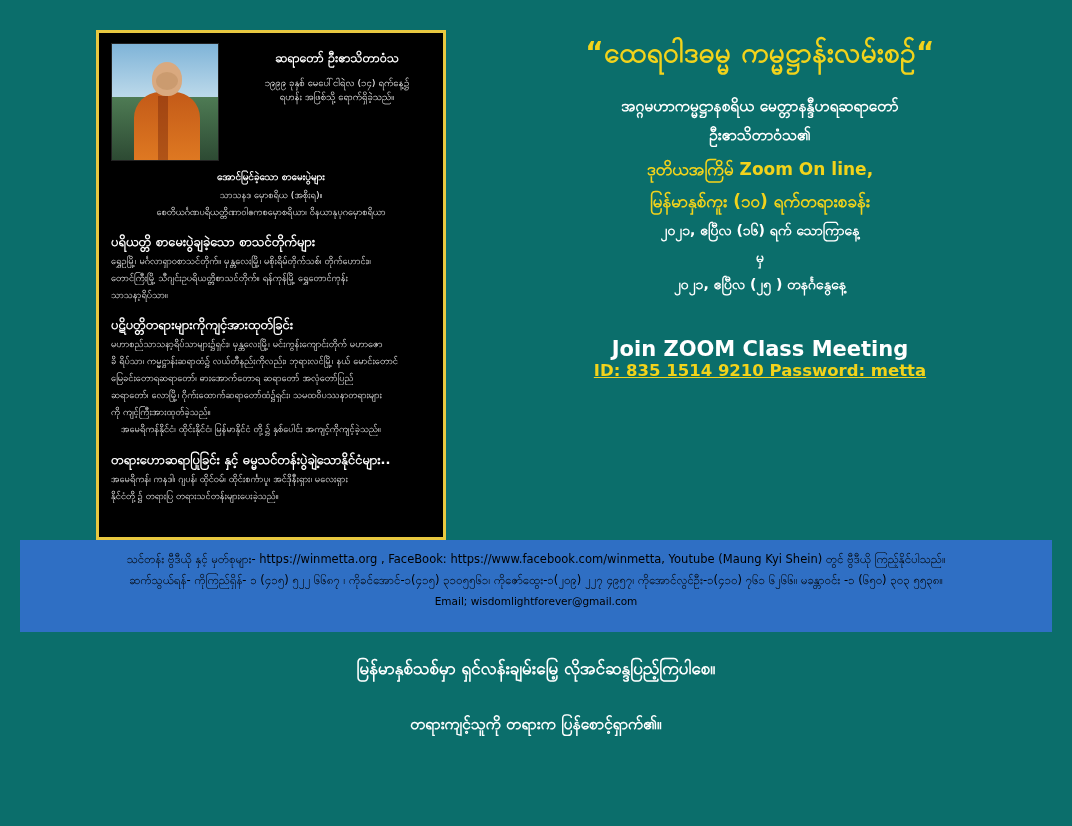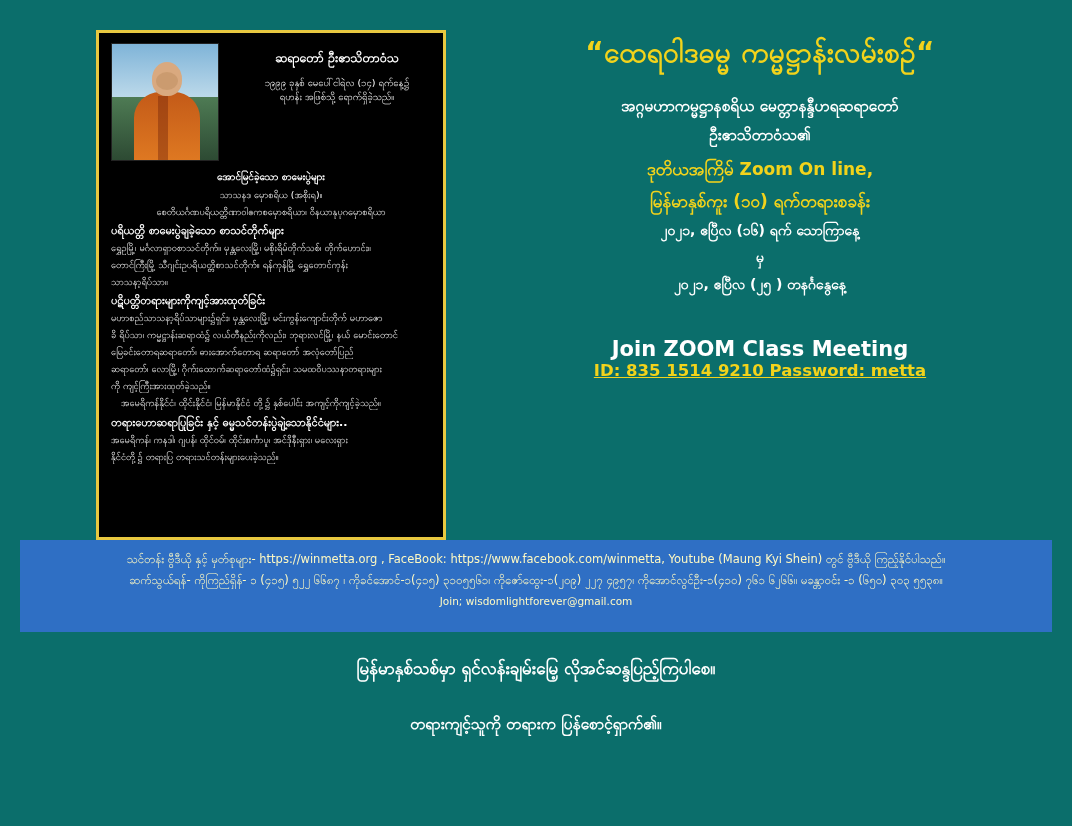--- a/index.html
+++ b/index.html
@@ -105,23 +105,23 @@
   }
   .poster-body {
     color: #ffffff;
     font-size: 9.3px;
     line-height: 1.62;
     margin: 0 0 2px 0;
   }
   .poster-body.indent { text-indent: 10px; }
   .poster-sub {
     color: #ffffff;
-    font-size: 11px;
-    font-weight: bold;
-    margin-top: 4px;
+    font-size: 13px;
+    font-weight: bold;
+    margin-top: 14px;
     margin-bottom: 1px;
   }
 
   
   #right {
     position: absolute;
     left: 470px;
     top: 34px;
     width: 580px;
     text-align: center;
@@ -160,21 +160,21 @@
   }
 
   
   #bluebar {
     position: absolute;
     left: 20px;
     top: 540px;
     width: 1032px;
     height: 92px;
     background: #2f6fc4;
-    color: #fef9c3;
+    color: #000000;
     text-align: center;
     padding-top: 9px;
   }
   #bluebar .bb-line {
     font-size: 11.5px;
     line-height: 1.85;
   }
   #bluebar .bb-email {
     font-size: 10.5px;
     margin-top: 3px;
@@ -262,19 +262,19 @@
 
   <div id="join-block">
     <div id="join-title">Join ZOOM Class Meeting</div>
     <div id="join-id">ID: 835 1514 9210   Password:  metta</div>
   </div>
 </div>
 
 <div id="bluebar">
   <div class="bb-line">သင်တန်း ဗွီဒီယို နှင့် မှတ်စုများ- https://winmetta.org , FaceBook: https://www.facebook.com/winmetta, Youtube (Maung Kyi Shein) တွင် ဗွီဒီယို ကြည့်နိုင်ပါသည်။</div>
   <div class="bb-line">ဆက်သွယ်ရန်- ကိုကြည်ရှိန်- ၁ (၄၁၅) ၅၂၂ ၆၆၈၇ ၊ ကိုခင်အောင်-၁(၄၁၅) ၃၁၀၅၅၆၁၊ ကိုဇော်ထွေး-၁(၂၀၉) ၂၂၇ ၄၉၅၇၊ ကိုအောင်လွင်ဦး-၁(၄၁၀) ၇၆၁ ၆၂၆၆။ မခန္တာဝင်း -၁ (၆၅၀) ၃၀၃ ၅၅၃၈။</div>
-  <div class="bb-email">Join; wisdomlightforever@gmail.com</div>
+  <div class="bb-email">Email; wisdomlightforever@gmail.com</div>
 </div>
 
 <div id="bottom">
   <div class="b1">မြန်မာနှစ်သစ်မှာ ရှင်လန်းချမ်းမြေ့ လိုအင်ဆန္ဒပြည့်ကြပါစေ။</div>
   <div class="b2">တရားကျင့်သူကို တရားက ပြန်စောင့်ရှာက်၏။</div>
 </div>
 
 </body></html>

